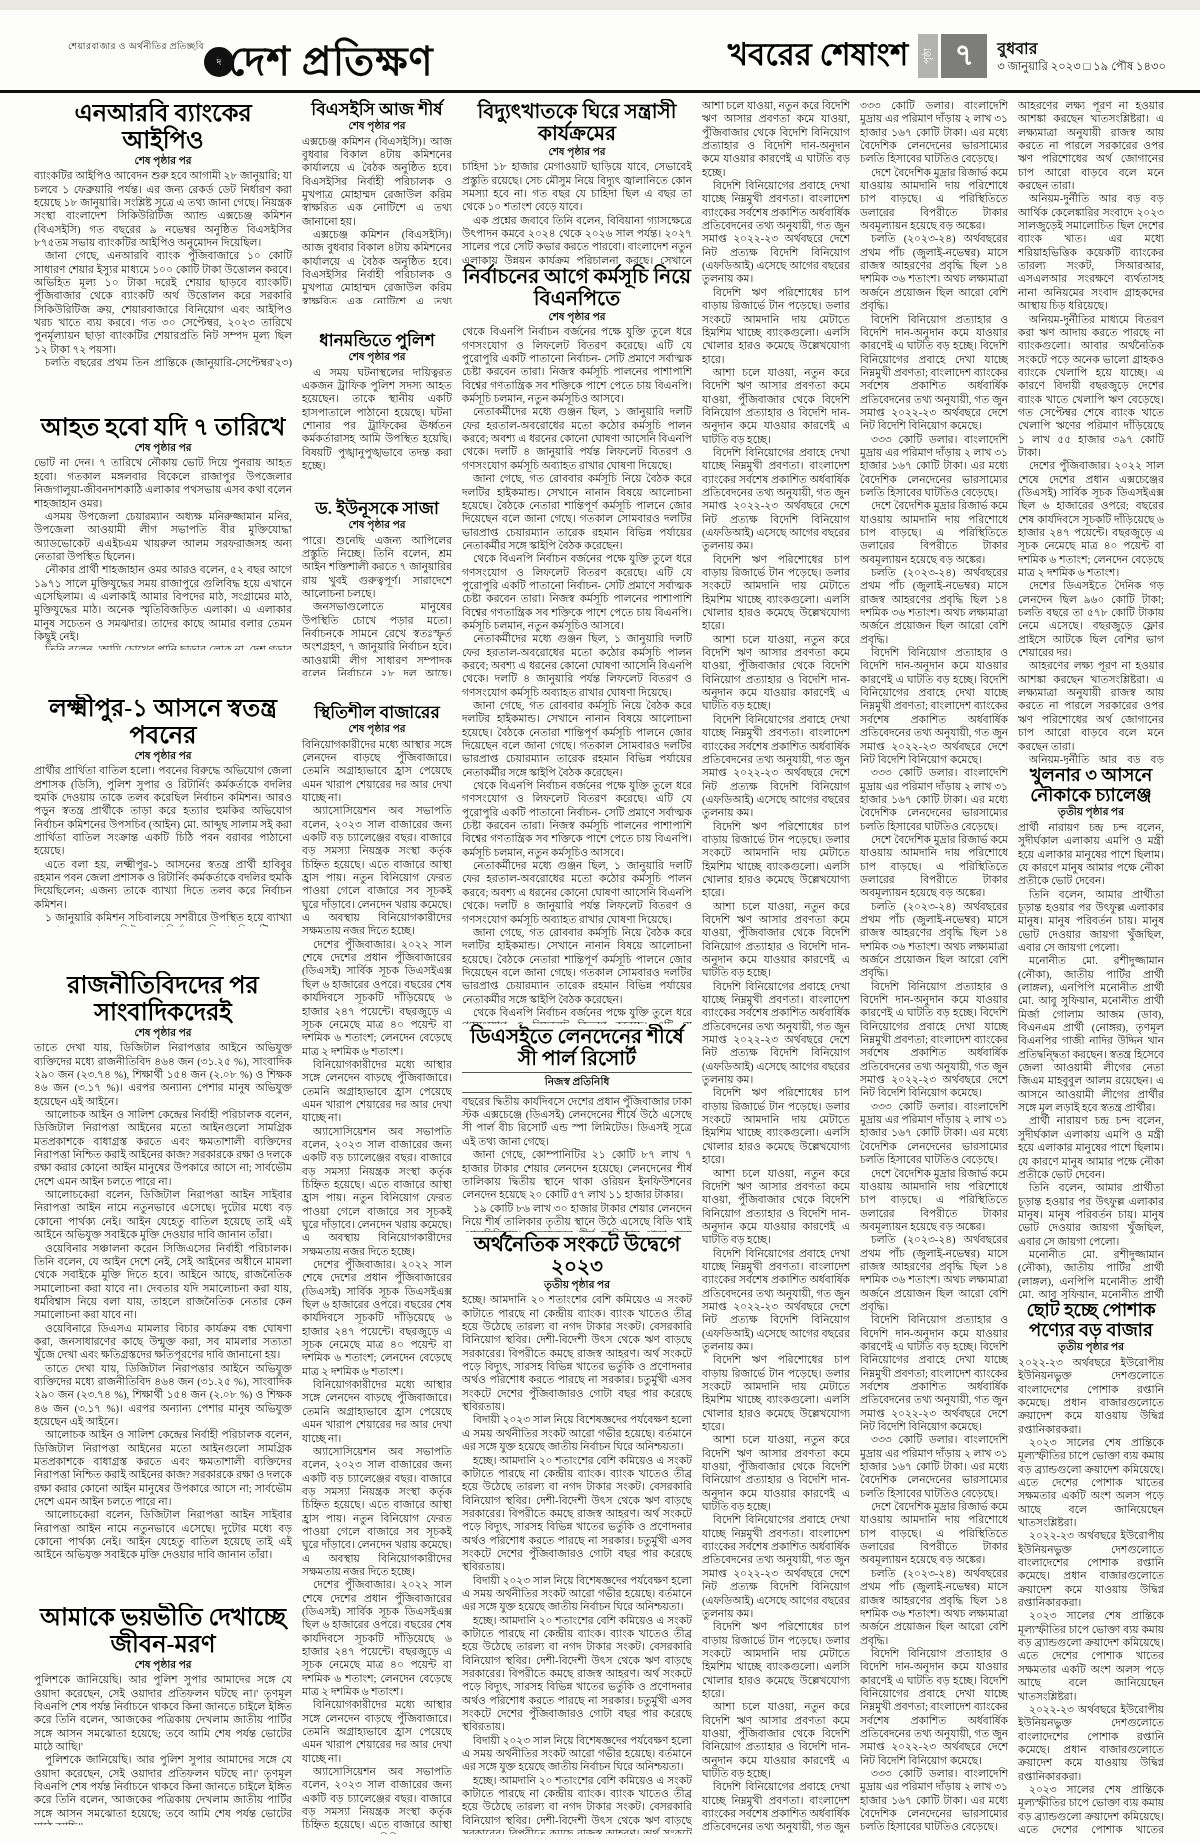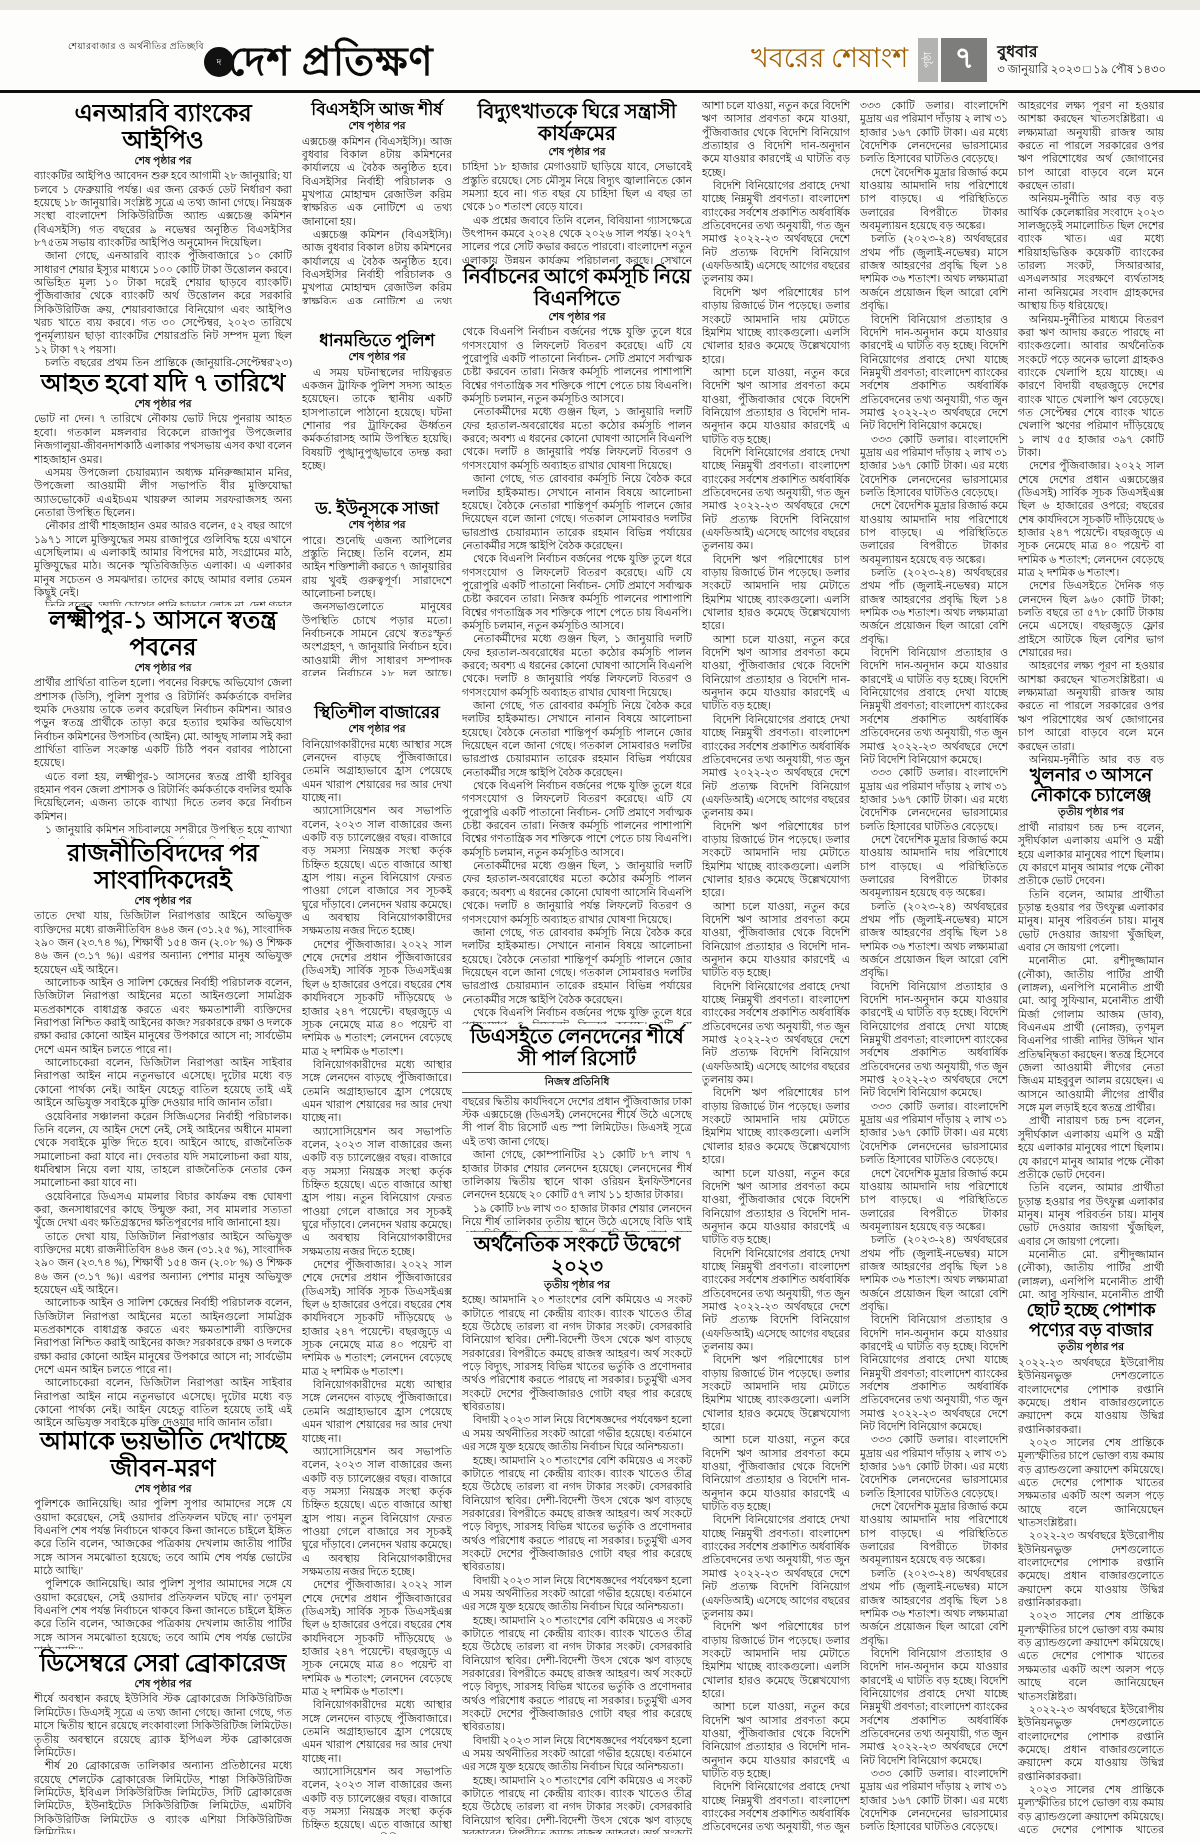--- a/index.html
+++ b/index.html
@@ -26,21 +26,21 @@
   .brand .seal{
     width:30px;height:30px;border-radius:50%;background:#111;color:#fff;
     display:flex;align-items:center;justify-content:center;font-size:9px;
     margin-right:-6px;z-index:1;
   }
   .brand .logotype{
     font-size:40px;font-weight:bold;color:#0b0b0b;letter-spacing:1px;
     font-family:"Liberation Serif",serif;
   }
   .mast-right{display:flex;align-items:center;gap:10px;}
-  .section-title{font-size:27px;font-weight:normal;color:#a16207;white-space:nowrap;}
+  .section-title{font-size:31px;font-weight:bold;color:#000000;white-space:nowrap;}
   .page-badge{display:flex;align-items:stretch;height:44px;}
   .page-badge .label{
     background:#b3b3b1;color:#fff;font-size:10px;display:flex;align-items:center;justify-content:center;
     writing-mode:vertical-rl;transform:rotate(180deg);width:20px;
   }
   .page-badge .num{
     background:#7d7d7b;color:#fff;font-size:30px;font-weight:bold;width:46px;
     display:flex;align-items:center;justify-content:center;margin-left:3px;
   }
   .dateblock{line-height:1.25;white-space:nowrap;}
@@ -100,21 +100,21 @@
       <span class="dateblock">
         <div class="day">বুধবার</div>
         <div class="date">৩ জানুয়ারি ২০২৩ □ ১৯ পৌষ ১৪৩০</div>
       </span>
     </div>
   </header>
 
   <hr class="mast-rule">
 
   <main class="content" id="content">
-      <div class="col" style="width: 258px;">
+      <div class="col" style="width: 258px; gap: 44px;">
         <article class="article" style="height: 270px;">
           <h2 class="headline h-xl">এনআরবি ব্যাংকের আইপিও</h2>
           <div class="sub">শেষ পৃষ্ঠার পর</div>
           <div class="abody">
             <p class="first">ব্যাংকটির আইপিও আবেদন শুরু হবে আগামী ২৮ জানুয়ারি; যা চলবে ১ ফেব্রুয়ারি পর্যন্ত। এর জন্য রেকর্ড ডেট নির্ধারণ করা হয়েছে ১৮ জানুয়ারি। সংশ্লিষ্ট সূত্রে এ তথ্য জানা গেছে। নিয়ন্ত্রক সংস্থা বাংলাদেশ সিকিউরিটিজ অ্যান্ড এক্সচেঞ্জ কমিশন (বিএসইসি) গত বছরের ৯ নভেম্বর অনুষ্ঠিত বিএসইসির ৮৭৫তম সভায় ব্যাংকটির আইপিও অনুমোদন দিয়েছিল।</p>
             <p>জানা গেছে, এনআরবি ব্যাংক পুঁজিবাজারে ১০ কোটি সাধারণ শেয়ার ইস্যুর মাধ্যমে ১০০ কোটি টাকা উত্তোলন করবে। অভিহিত মূল্য ১০ টাকা দরেই শেয়ার ছাড়বে ব্যাংকটি। পুঁজিবাজার থেকে ব্যাংকটি অর্থ উত্তোলন করে সরকারি সিকিউরিটিজ ক্রয়, শেয়ারবাজারে বিনিয়োগ এবং আইপিও খরচ খাতে ব্যয় করবে। গত ৩০ সেপ্টেম্বর, ২০২৩ তারিখে পুনর্মূল্যায়ন ছাড়া ব্যাংকটির শেয়ারপ্রতি নিট সম্পদ মূল্য ছিল ১২ টাকা ৭২ পয়সা।</p>
             <p>চলতি বছরের প্রথম তিন প্রান্তিকে (জানুয়ারি-সেপ্টেম্বর'২৩) ব্যাংকটির শেয়ার প্রতি আয় (ইপিএস) ছিল ২৭ পয়সা। বিগত ৫ বছরের ভারিত গড় হারে শেয়ারপ্রতি আয় (ইপিএস) হয়েছে ৭২ পয়সা। আইপিও অনুমোদনের ক্ষেত্রে ব্যাংকটিকে একটি শর্ত দিয়েছে বিএসইসি। শর্ত অনুসারে, তালিকাভুক্তির আগে ব্যাংকটি কোনো ধরনের লভ্যাংশ ঘোষণা, অনুমোদন বা বিতরণ করতে পারবে না। আইপিওতে কোম্পানিটির ইস্যু ব্যবস্থাপনার দায়িত্বে নিয়োজিত ইউসিবি ইনভেস্টমেন্ট লিমিটেড ও শাহজালাল ইক্যুইটি ম্যানেজমেন্ট লিমিটেড।</p>
           </div>
         </article>
         <article class="article" style="height: 237px;">

